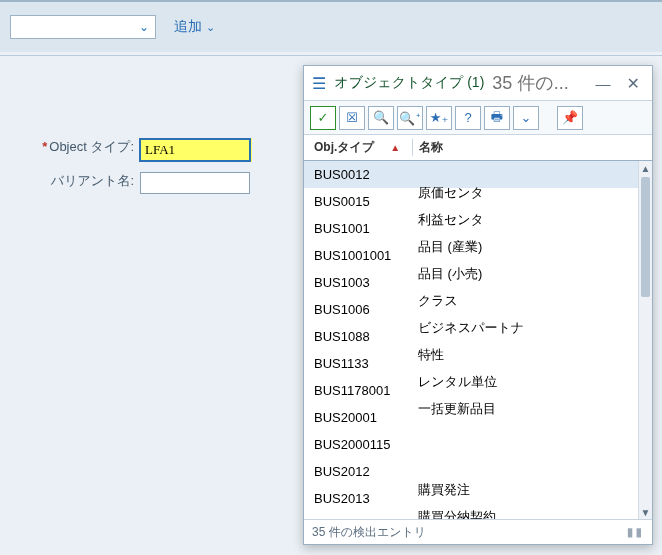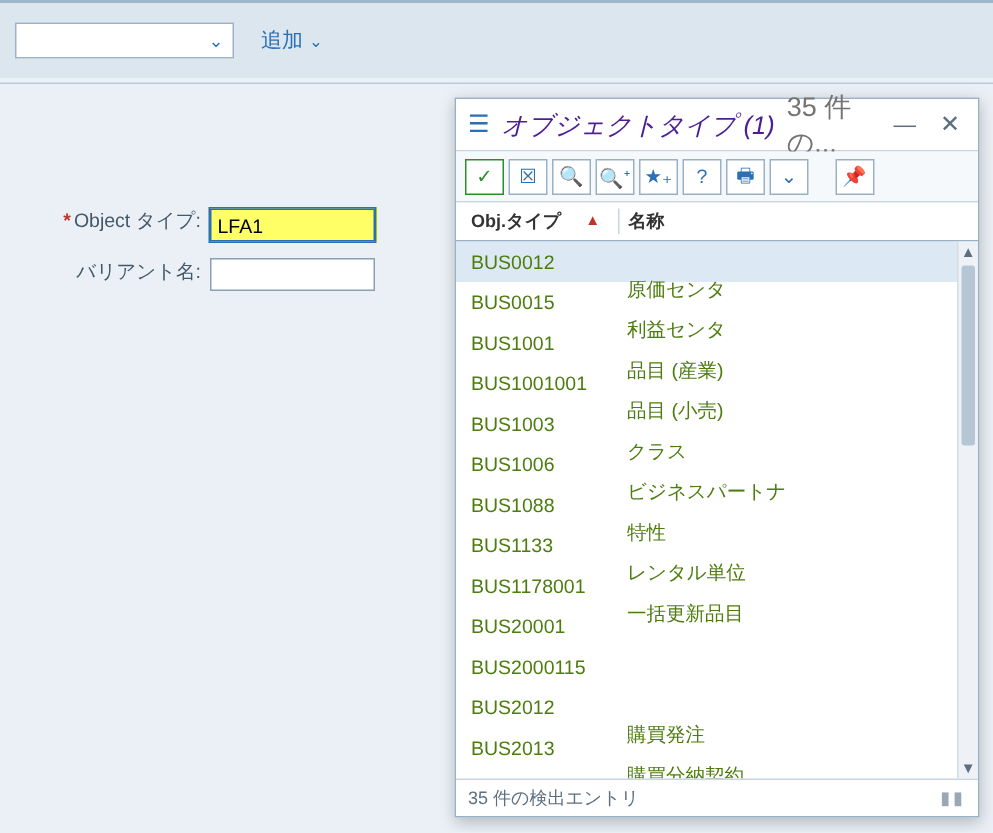--- a/index.html
+++ b/index.html
@@ -72,20 +72,21 @@
     outline: 1px solid #2b6fb5;
   }
   .inp.var {
     width: 110px;
     background: #fff;
   }
   .hl-wrap {
     background: #ffff66;
     padding: 1px 2px 1px 0;
     display: inline-flex;
+    font-family: Liberation Serif, serif;
   }
 
   
   .popup {
     position: absolute;
     left: 303px; top: 65px;
     width: 350px;
     height: 480px;
     background: #fff;
     border: 1px solid #9ab0c4;
@@ -93,21 +94,21 @@
     display: flex; flex-direction: column;
   }
   .popup-title {
     height: 35px;
     display: flex; align-items: center;
     padding: 0 8px;
     gap: 8px;
     border-bottom: 1px solid #c8d4df;
   }
   .hamburger { color: #2b6fb5; font-size: 16px; cursor: pointer; }
-  .ptitle { color: #4c1d95; font-size: 17px; flex: 0 0 auto; font-style: italic; }
+  .ptitle { color: #14532d; font-size: 14px; flex: 0 0 auto; }
   .pcount { color: #737373; font-size: 18px; }
   .spacer { flex: 1; }
   .pmin, .pclose { color: #5c6f80; font-size: 15px; cursor: pointer; padding: 0 4px; }
   .pclose { font-size: 16px; }
 
   .popup-toolbar {
     height: 34px;
     display: flex; align-items: center;
     padding: 0 6px;
     gap: 3px;
@@ -146,21 +147,21 @@
   .sort-ic { color: #c0332b; font-size: 10px; }
   .tbody {
     position: absolute;
     top: 26px; left: 0; right: 14px; bottom: 0;
     overflow: hidden;
   }
   .trow {
     display: flex;
     height: 27px;
     align-items: center;
-    color: #4d7c0f;
+    color: #000000;
     font-size: 13px;
   }
   .trow.selected { background: #dce8f3; }
   .trow .c1 { width: 108px; padding-left: 10px; }
   .trow .c2 { flex: 1; padding-left: 6px; margin-top: 36px; }
   .vscroll {
     position: absolute;
     right: 0; top: 26px; bottom: 0;
     width: 14px;
     background: #eef2f6;

